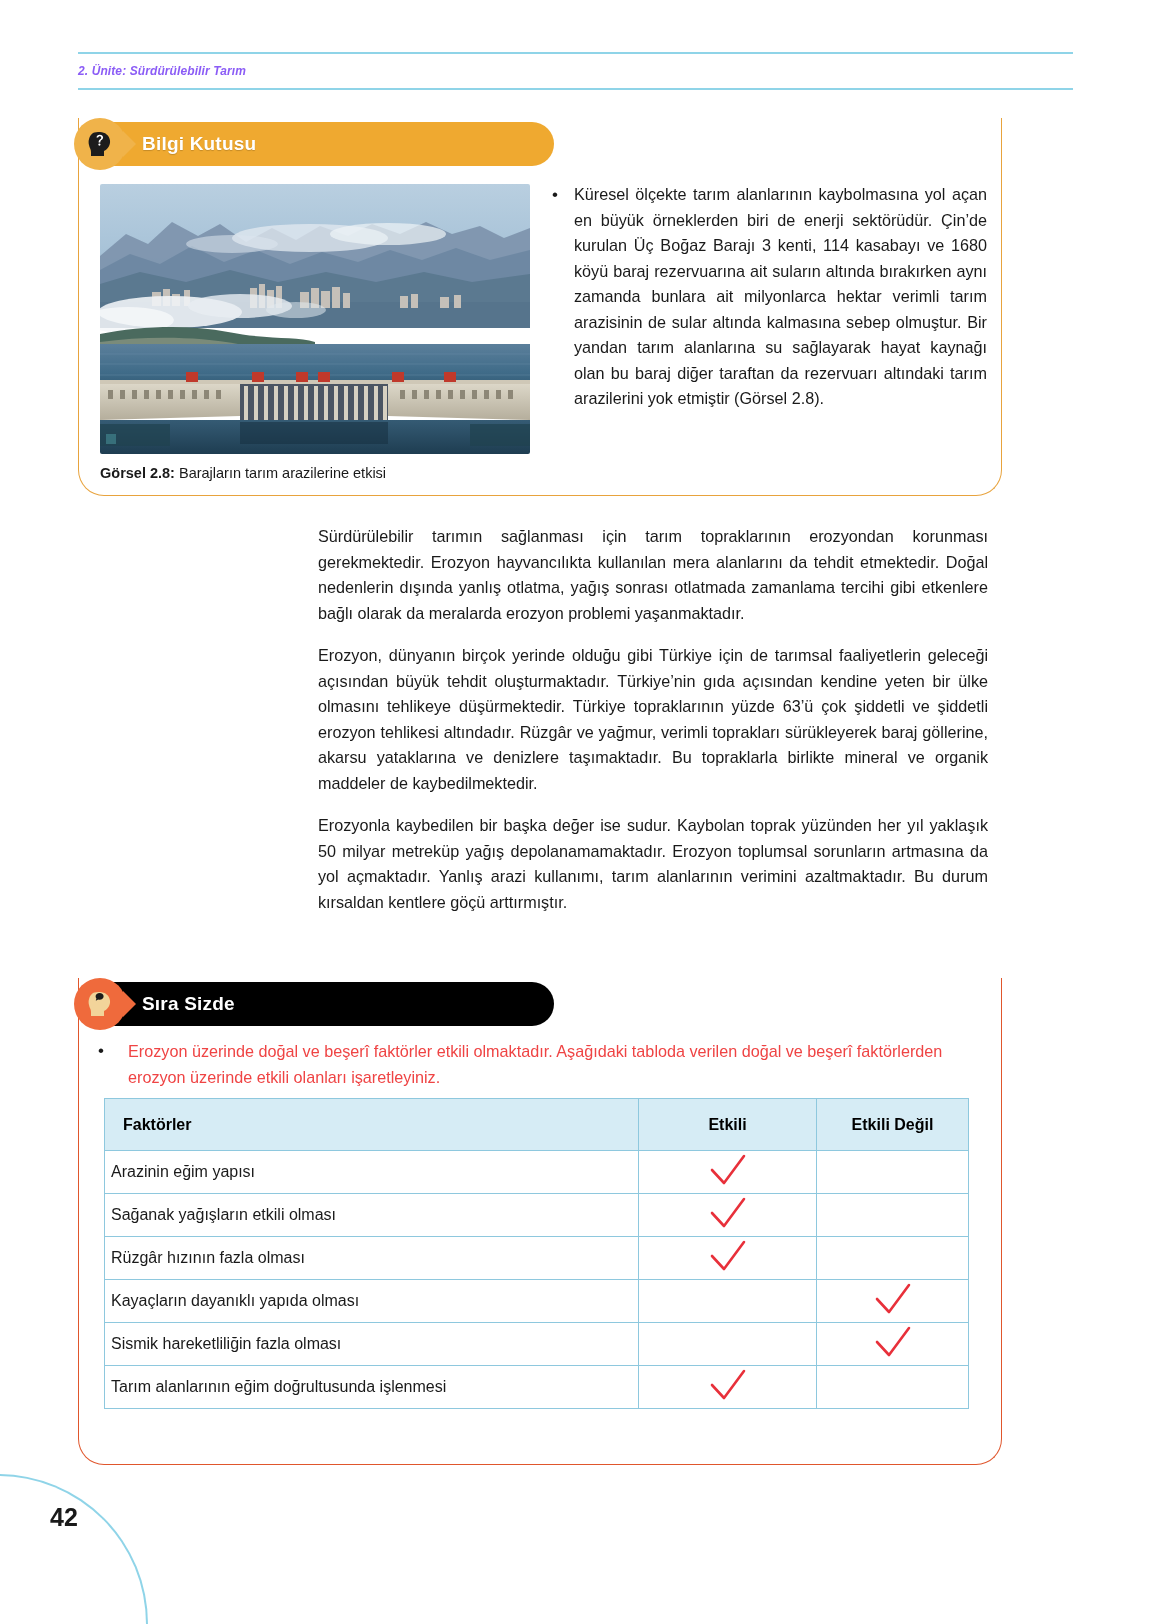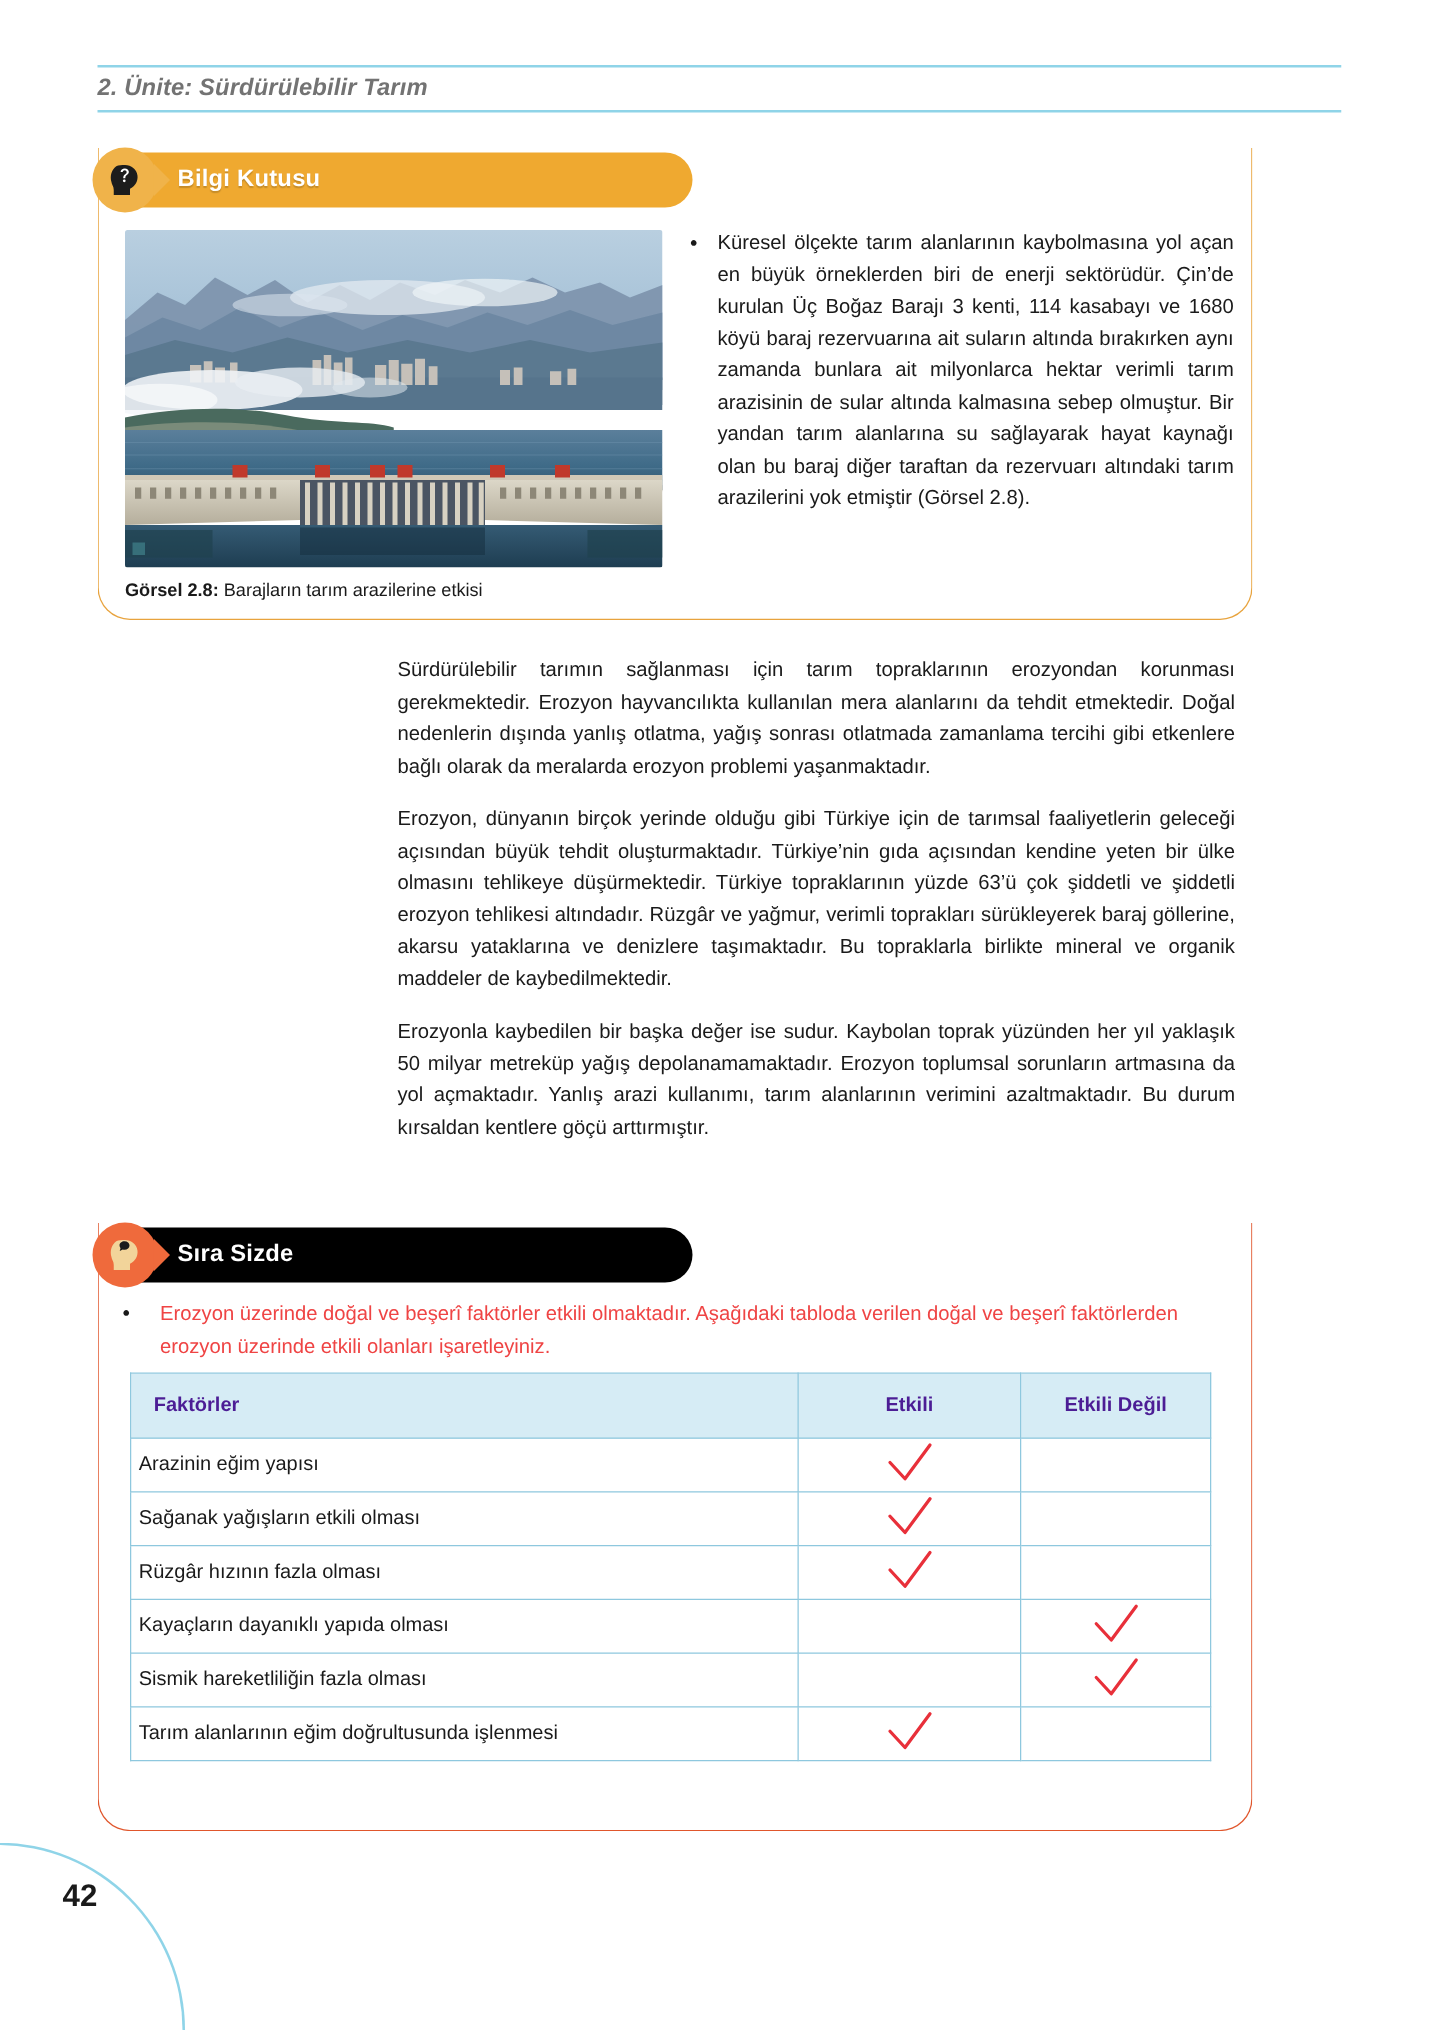--- a/index.html
+++ b/index.html
@@ -18,24 +18,24 @@
     position: absolute;
     left: 78px; top: 52px;
     width: 995px;
     height: 38px;
     border-top: 2px solid #8fd4e8;
     border-bottom: 2px solid #8fd4e8;
     display: flex;
     align-items: center;
   }
   .page-header .unit-title {
-    font-size: 19px;
+    font-size: 12px;
     font-weight: bold;
     font-style: italic;
-    color: #737373;
+    color: #8b5cf6;
     letter-spacing: 0.1px;
   }
 
   
   .infobox {
     position: absolute;
     background: #ffffff;
   }
   .infobox.bilgi {
     left: 78px; top: 118px;
@@ -198,21 +198,21 @@
     border: 1.3px solid #8ec8de;
     padding: 0;
     height: 43px;
     vertical-align: middle;
   }
   .fact-table thead th {
     background: #d6ecf5;
     height: 52px;
     font-size: 16px;
     font-weight: bold;
-    color: #4c1d95;
+    color: #000000;
   }
   .fact-table thead th.col-factor { text-align: left; padding-left: 18px; }
   .fact-table thead th.col-yes,
   .fact-table thead th.col-no { text-align: center; margin-top: 44px; }
   .fact-table td.cell-factor {
     text-align: left;
     padding-left: 6px;
     font-size: 16px;
     color: #1a1a1a;
   }

